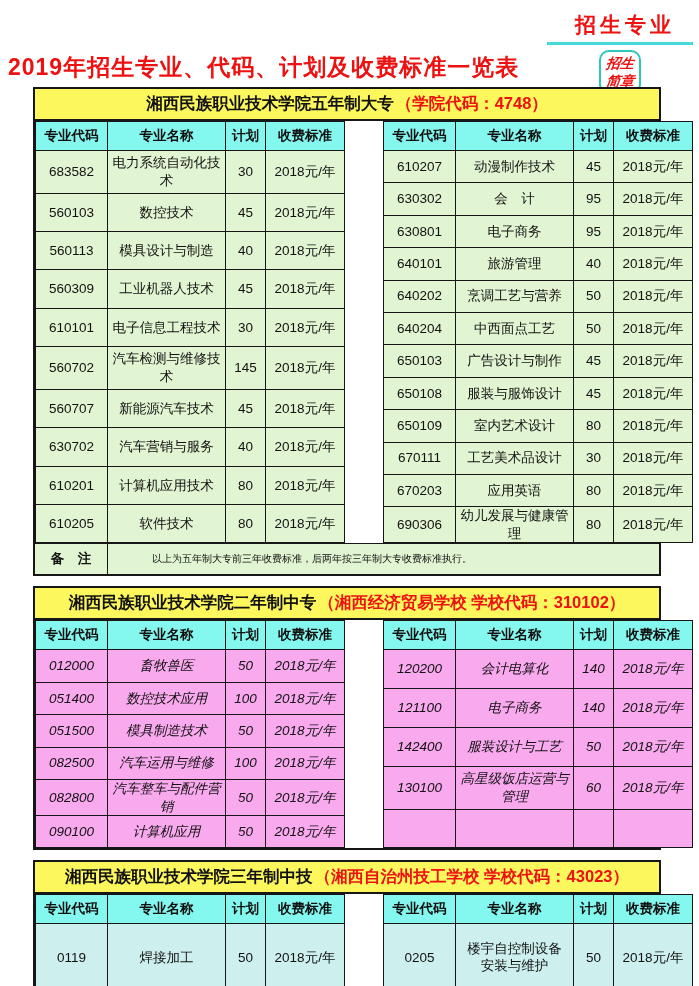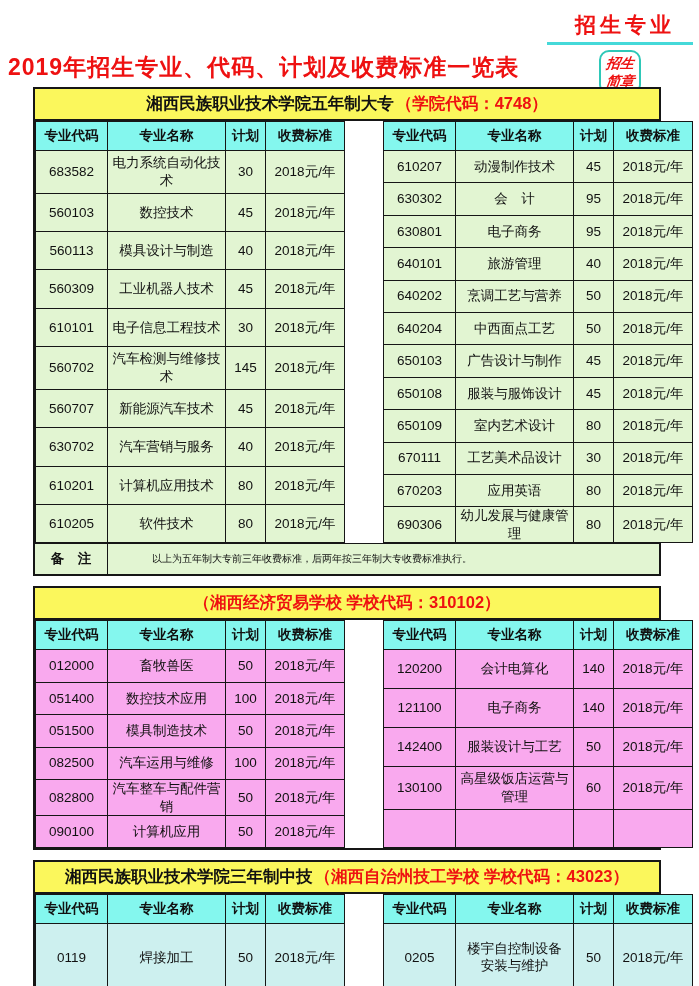--- a/index.html
+++ b/index.html
@@ -67,21 +67,21 @@
     border:1.6px solid var(--border);
     text-align:center;vertical-align:middle;
     overflow:hidden;padding:0;
   }
   .half th{background:var(--cyan);height:28px;font-size:13.5px;font-weight:bold;}
   .half td{height:31.4px;font-size:13.5px;white-space:pre-line;line-height:1.3;}
   .tall td{height:66px;}
   .gap{width:10px;}
   .green .half td{background:var(--green);}
   .green .gap{background:linear-gradient(var(--cyan) 0 31px,var(--green) 31px);}
-  .pink .half td{background:var(--pink);}
+  .pink .half td{background:var(--pink);font-style:italic;}
   .pink .gap{background:linear-gradient(var(--cyan) 0 31px,var(--pink) 31px);}
   .blue .half td{background:var(--blue);}
   .blue .gap{background:linear-gradient(var(--cyan) 0 31px,var(--blue) 31px);}
   
   .remark{
     display:flex;background:var(--green);height:30px;align-items:stretch;
     border-top:1.6px solid var(--border);
     gap:32px;
   }
   .remark-label{
@@ -289,20 +289,21 @@
       </table>
     </div>
     <div class="remark">
       <div class="remark-label">备　注</div>
       <div class="remark-text">以上为五年制大专前三年收费标准，后两年按三年制大专收费标准执行。</div>
     </div>
   </section>
 
   <section class="tbl pink">
     <div class="band">
+      <span class="band-main">湘西民族职业技术学院二年制中专</span>
       <span class="band-note">（湘西经济贸易学校  学校代码：310102）</span>
     </div>
     <div class="halves">
       <table class="half">
         <colgroup>
             <col style="width:72px">
             <col style="width:118px">
             <col style="width:40px">
             <col style="width:79px">
           </colgroup>

